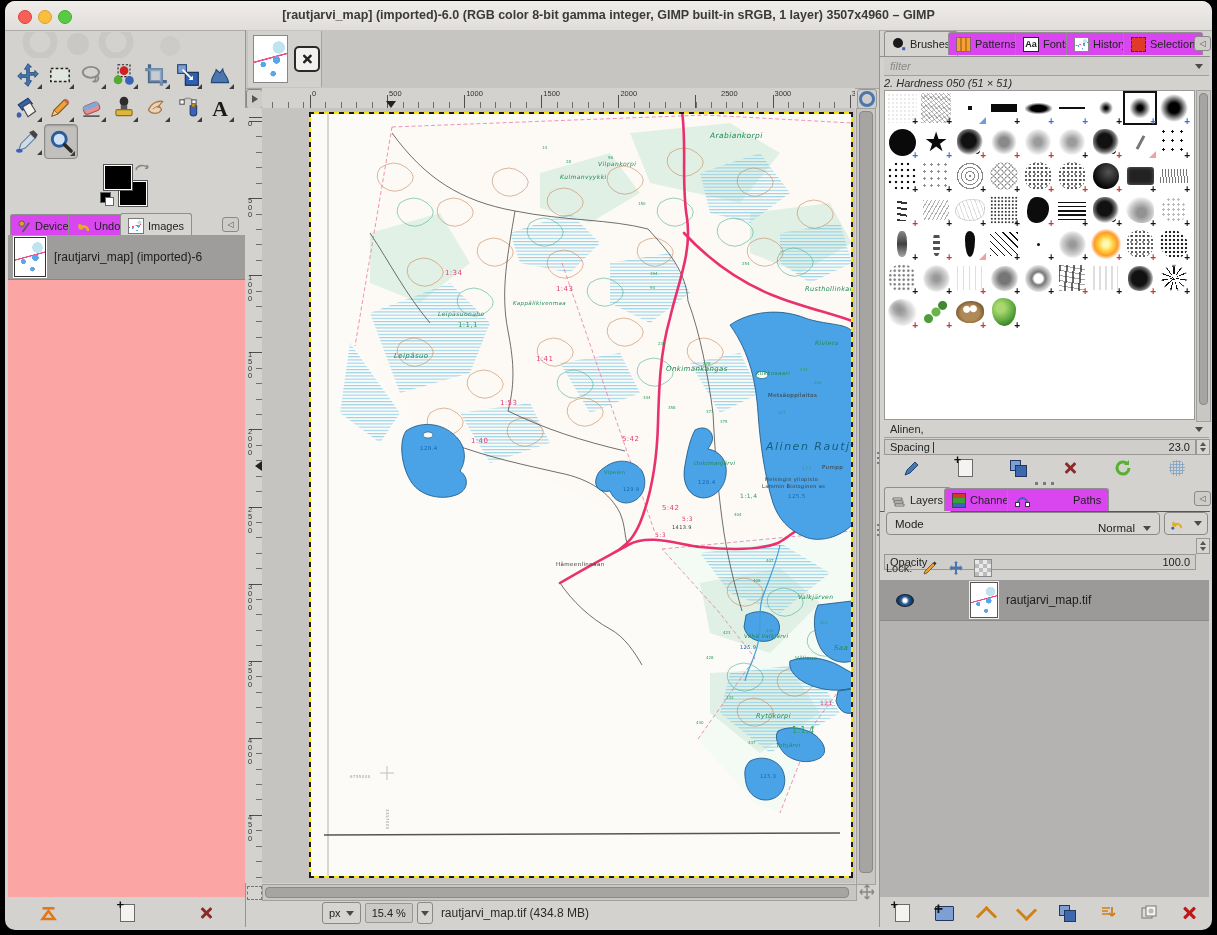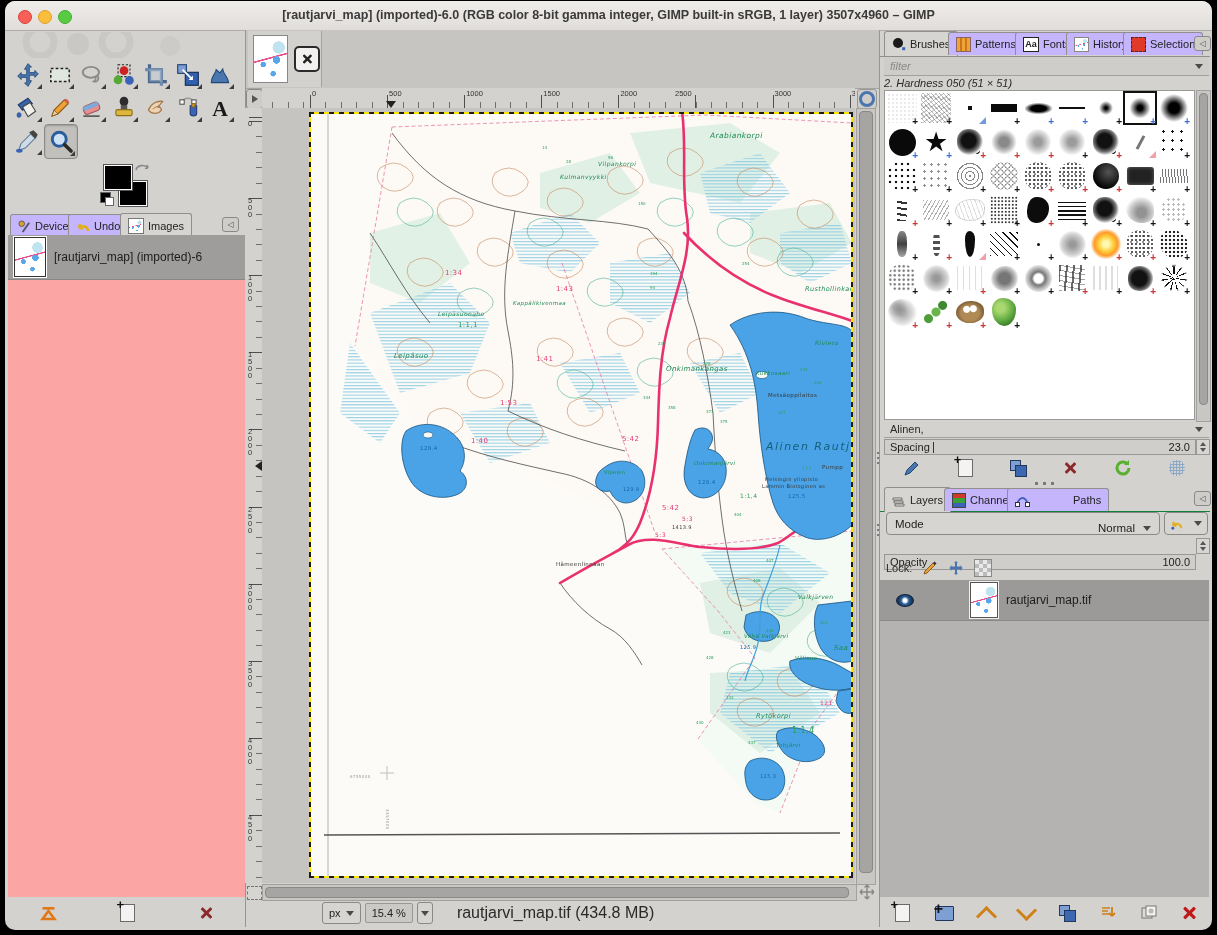--- a/index.html
+++ b/index.html
@@ -8,21 +8,21 @@
   .abs{position:absolute;}
   
   .win-bg{left:5px;top:1px;width:1207px;height:929px;border-radius:10px;background:#d4d2cf;}
   .titlebar{left:5px;top:1px;width:1207px;height:29px;border-radius:10px 10px 0 0;
             background:linear-gradient(#efedea,#e0ddda);border-bottom:1px solid #aeacaa;}
   .title-text{width:100%;text-align:center;line-height:29px;font-size:12.5px;font-weight:bold;color:#3a3a3a;}
   .tl{top:9px;width:12px;height:12px;border-radius:50%;}
   
   .vsep{top:30px;width:1px;height:897px;background:#979593;}
   .tab{position:absolute;top:2px;height:22px;display:flex;align-items:center;gap:4px;padding:0 7px;
-       font-size:11px;color:#222;background:#c4b5fd;border:1px solid #918f8d;border-bottom:none;border-radius:3px 3px 0 0;}
+       font-size:11px;color:#222;background:#d946ef;border:1px solid #918f8d;border-bottom:none;border-radius:3px 3px 0 0;}
   .tab.active{background:#d7d5d2;height:24px;top:1px;}
   .dock-menu{width:15px;height:13px;border:1px solid #8b8987;border-radius:3px;background:#cfcdca;
              display:flex;align-items:center;justify-content:center;font-size:8px;color:#555;}
   .inset{background:#cbc9c6;border:1px solid #9a9896;border-radius:2px;}
   .chev{width:0;height:0;border-left:4px solid transparent;border-right:4px solid transparent;border-top:5px solid #4a4a4a;}
   .xmark{position:relative;width:14px;height:14px;}
   .xmark::before,.xmark::after{content:"";position:absolute;left:6px;top:0;width:3px;height:14px;border-radius:1px;background:var(--xc,#a33);}
   .xmark::before{transform:rotate(45deg);}.xmark::after{transform:rotate(-45deg);}
   .paper{position:relative;width:13px;height:16px;background:#f4f3f1;border:1px solid #6a6a6a;}
   .paper::before{content:"+";position:absolute;left:-5px;top:-8px;font-size:13px;font-weight:bold;color:#111;}
@@ -348,21 +348,21 @@
 
   <div class="abs ruler hruler">
     <div class="minor"></div>
       <div class="major"></div>
     <div id="hlabels">
         <span class="rlabel" style="left: 50px; top: 1px;">0</span>
         <span class="rlabel" style="left: 127.1px; top: 1px;">500</span>
         <span class="rlabel" style="left: 204.2px; top: 1px;">1000</span>
         <span class="rlabel" style="left: 281.3px; top: 1px;">1500</span>
         <span class="rlabel" style="left: 358.4px; top: 1px;">2000</span>
-        <span class="rlabel" style="left: 413px; top: 1px;">2500</span>
+        <span class="rlabel" style="left: 459px; top: 1px;">2500</span>
         <span class="rlabel" style="left: 512.6px; top: 1px;">3000</span>
         <span class="rlabel" style="left: 589.7px; top: 1px;">3500</span>
       </div>
     <div class="abs" style="left:124px;bottom:0;width:0;height:0;border-left:5px solid transparent;border-right:5px solid transparent;border-top:7px solid #222;"></div>
   </div>
   <div class="abs ruler vruler">
     <div class="minor"></div>
       <div class="major"></div>
     <div id="vlabels">
         <span class="rlabel vlabel" style="top: 12px;">0</span>
@@ -635,21 +635,21 @@
     <div class="combo" style="margin-left:76px;">
       <span>px</span>
         <div class="chev"></div>
     </div>
     <div class="inset" style="height:18px;display:flex;align-items:center;padding:0 6px;font-size:11px;color:#222;">
       <span>15.4 %</span>
     </div>
     <div class="combo" style="padding:0 3px;">
         <div class="chev"></div>
       </div>
-    <span style="font-size:16px;color:#2a2a2a;margin-left:20px;">rautjarvi_map.tif (434.8 MB)</span>
+    <span style="font-size:12px;color:#2a2a2a;margin-left:4px;">rautjarvi_map.tif (434.8 MB)</span>
   </div>
 
   <div class="abs" style="left:880px;top:30px;width:330px;height:26px;border-bottom:1px solid #918f8d;">
     <div class="tab active" style="left:4px;">
       <svg width="14" height="14" viewBox="0 0 14 14">
           <circle cx="6" cy="6" r="5" fill="#1a1a1a"></circle>
           <path d="M9 9h5v5h-5z" fill="#3a62b8" transform="scale(.6) translate(8 8)"></path>
         </svg>
       <span>Brushes</span>
     </div>

